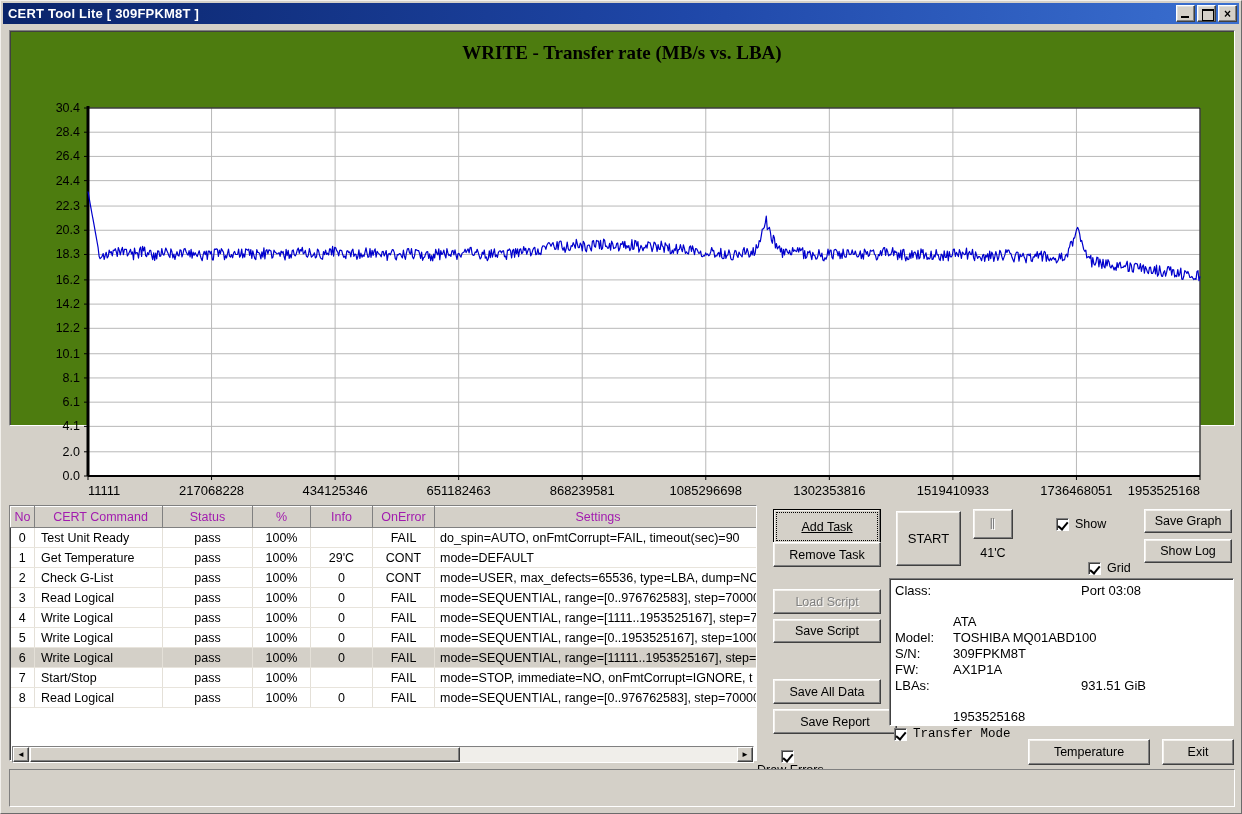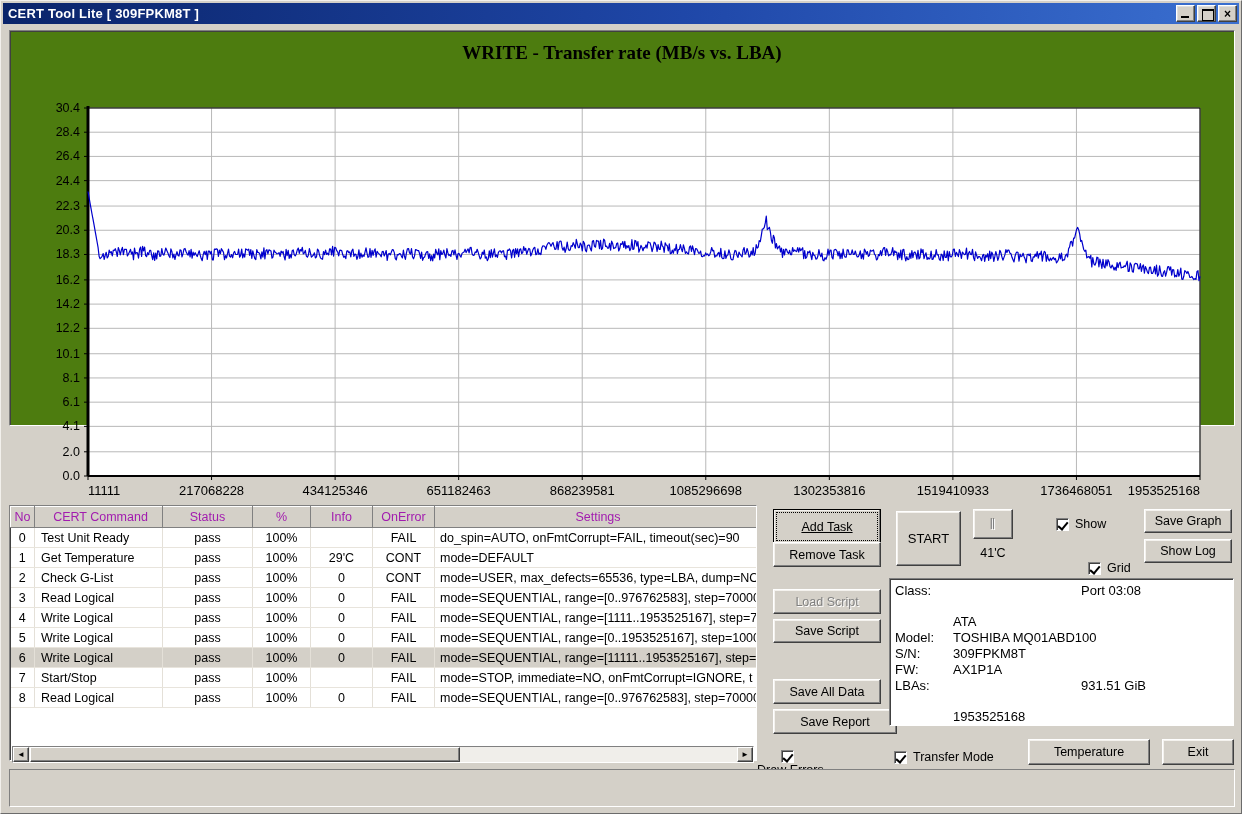--- a/index.html
+++ b/index.html
@@ -439,21 +439,21 @@
     <div class="inf-row">
       <span class="inf-k">Sector:</span>
       <span>512b</span>
     </div>
   </div>
 
   <div class="cbx" style="left:756px; top:749px;flex-direction:column;">
     <span class="box on"></span>
     <span>Draw Errors</span>
   </div>
-  <div class="cbx" style="left:893px; top:749px;">
+  <div class="cbx" style="left:893px; top:726px;font-family:Liberation Mono, monospace;">
     <span class="box on"></span>
     <span>Transfer Mode</span>
   </div>
 
   <div class="btn" style="left:1027px; top:738px; width:122px; height:26px;">Temperature</div>
   <div class="btn" style="left:1161px; top:738px; width:72px; height:26px;">Exit</div>
 
   <div class="statusbar"></div>
 </div>
 

